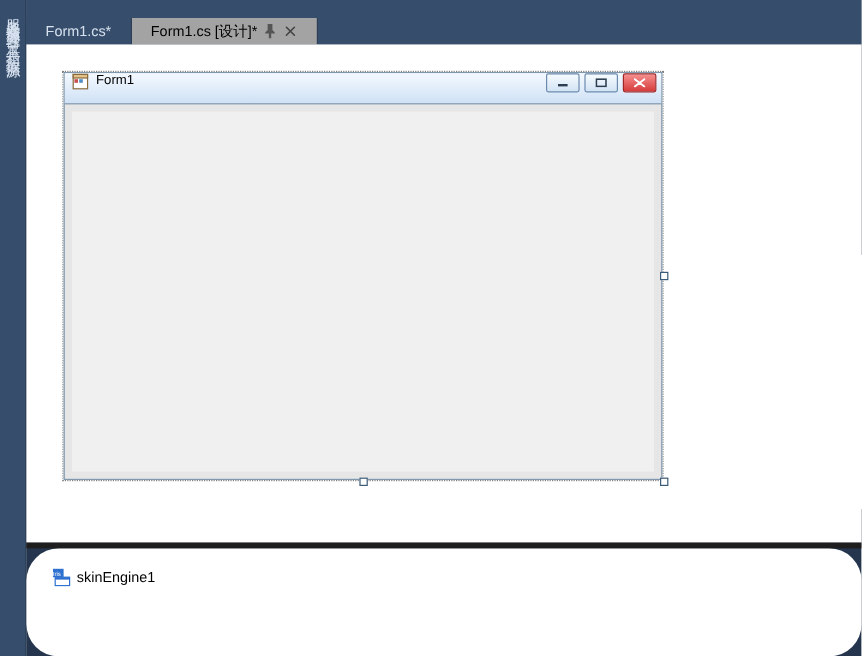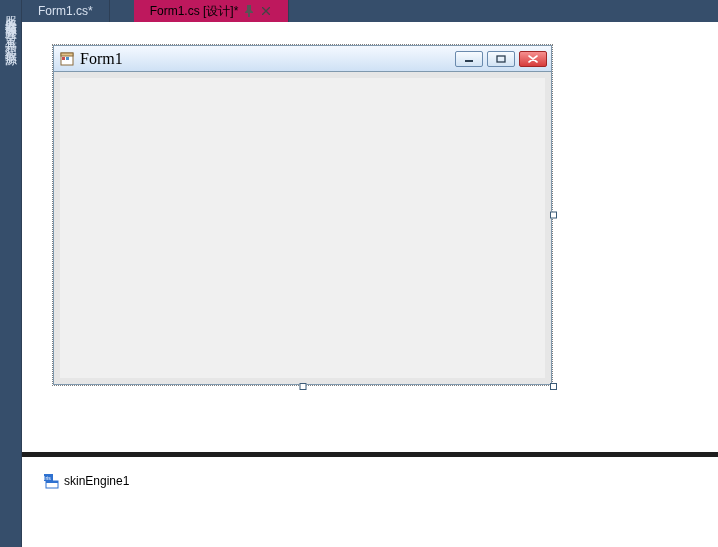--- a/index.html
+++ b/index.html
@@ -22,40 +22,39 @@
     letter-spacing: 2px;
     margin-top: 2px;
     padding: 2px 1px;
     color: #d7e1ef;
     cursor: pointer;
   }
 
   .main { flex: 1; height:100%; display: flex; flex-direction: column; background: #24354d; }
 
   .tabbar {
-    height: 22px;
-    display: flex; align-items: flex-start;
+    height: 37px;
+    display: flex; align-items: flex-end;
     background: #364e6b;
     color: #d7e1ef;
     font-size: 12px;
   }
   .tabbar .tab {
     height: 22px;
     padding: 0 16px;
     display: flex; align-items: center; gap: 6px;
     cursor: pointer;
     background: #364e6b;
     color: #d7e1ef;
     position: relative;
     border-right: 1px solid #2d3f56;
   }
   .tabbar .tab.active {
-    background: #be185d;
+    background: #a3a3a3;
     color: #000;
-    margin-left: 24px;
   }
   .tabbar .tab .pin {
     display: inline-flex; width: 10px; height:12px; align-items:center; justify-content:center;
   }
   .tabbar .tab .close { width: 12px; height:12px; display:flex;align-items:center;justify-content:center; }
   .tabbar .tab .close svg { width:8px; height:8px; }
 
   .design-area {
     flex: 1;
     background: #fff;
@@ -74,25 +73,24 @@
     background: #e6e6e6;
     border: 1px solid #7f98ad;
     position: relative;
     display: flex; flex-direction: column;
     box-shadow: 0 0 0 0 transparent;
   }
   .titlebar {
     height: 26px;
     background: linear-gradient(#f4f9ff, #cfe1f5);
     border-bottom: 1px solid #7f98ad;
-    display: flex; align-items: center;
+    display: flex; align-items: flex-start;
     padding: 0 4px 0 6px;
     color: #000;
-    font-size: 16px;
-    font-family: Liberation Serif, serif;
+    font-size: 11px;
   }
   .titlebar .form-icon {
     width: 14px; height:14px; margin-right: 6px;
     display:flex; align-items:center; justify-content:center;
   }
   .titlebar .title { flex:1; }
   .winbtns { display:flex; gap:4px; }
   .winbtn {
     width: 28px; height:16px;
     border: 1px solid #6a8aad;
@@ -128,20 +126,21 @@
     height: 5px;
     background: #1e1e1e;
   }
   .component-tray {
     height: 90px;
     background: #fff;
     padding: 14px 18px;
     display: flex; align-items: flex-start;
     font-size: 12px;
     color: #000;
+    border-radius: 27px;
   }
   .tray-item { display:flex; align-items:center; gap:4px; padding:2px 4px; cursor:pointer; }
   .tray-icon { width:16px;height:16px;display:flex;align-items:center;justify-content:center; }
 </style>
 </head>
 <body>
 
 <div class="side-rail">
   <div class="vtab">服务器资源管理器</div>
   <div class="vtab">工具箱</div>

